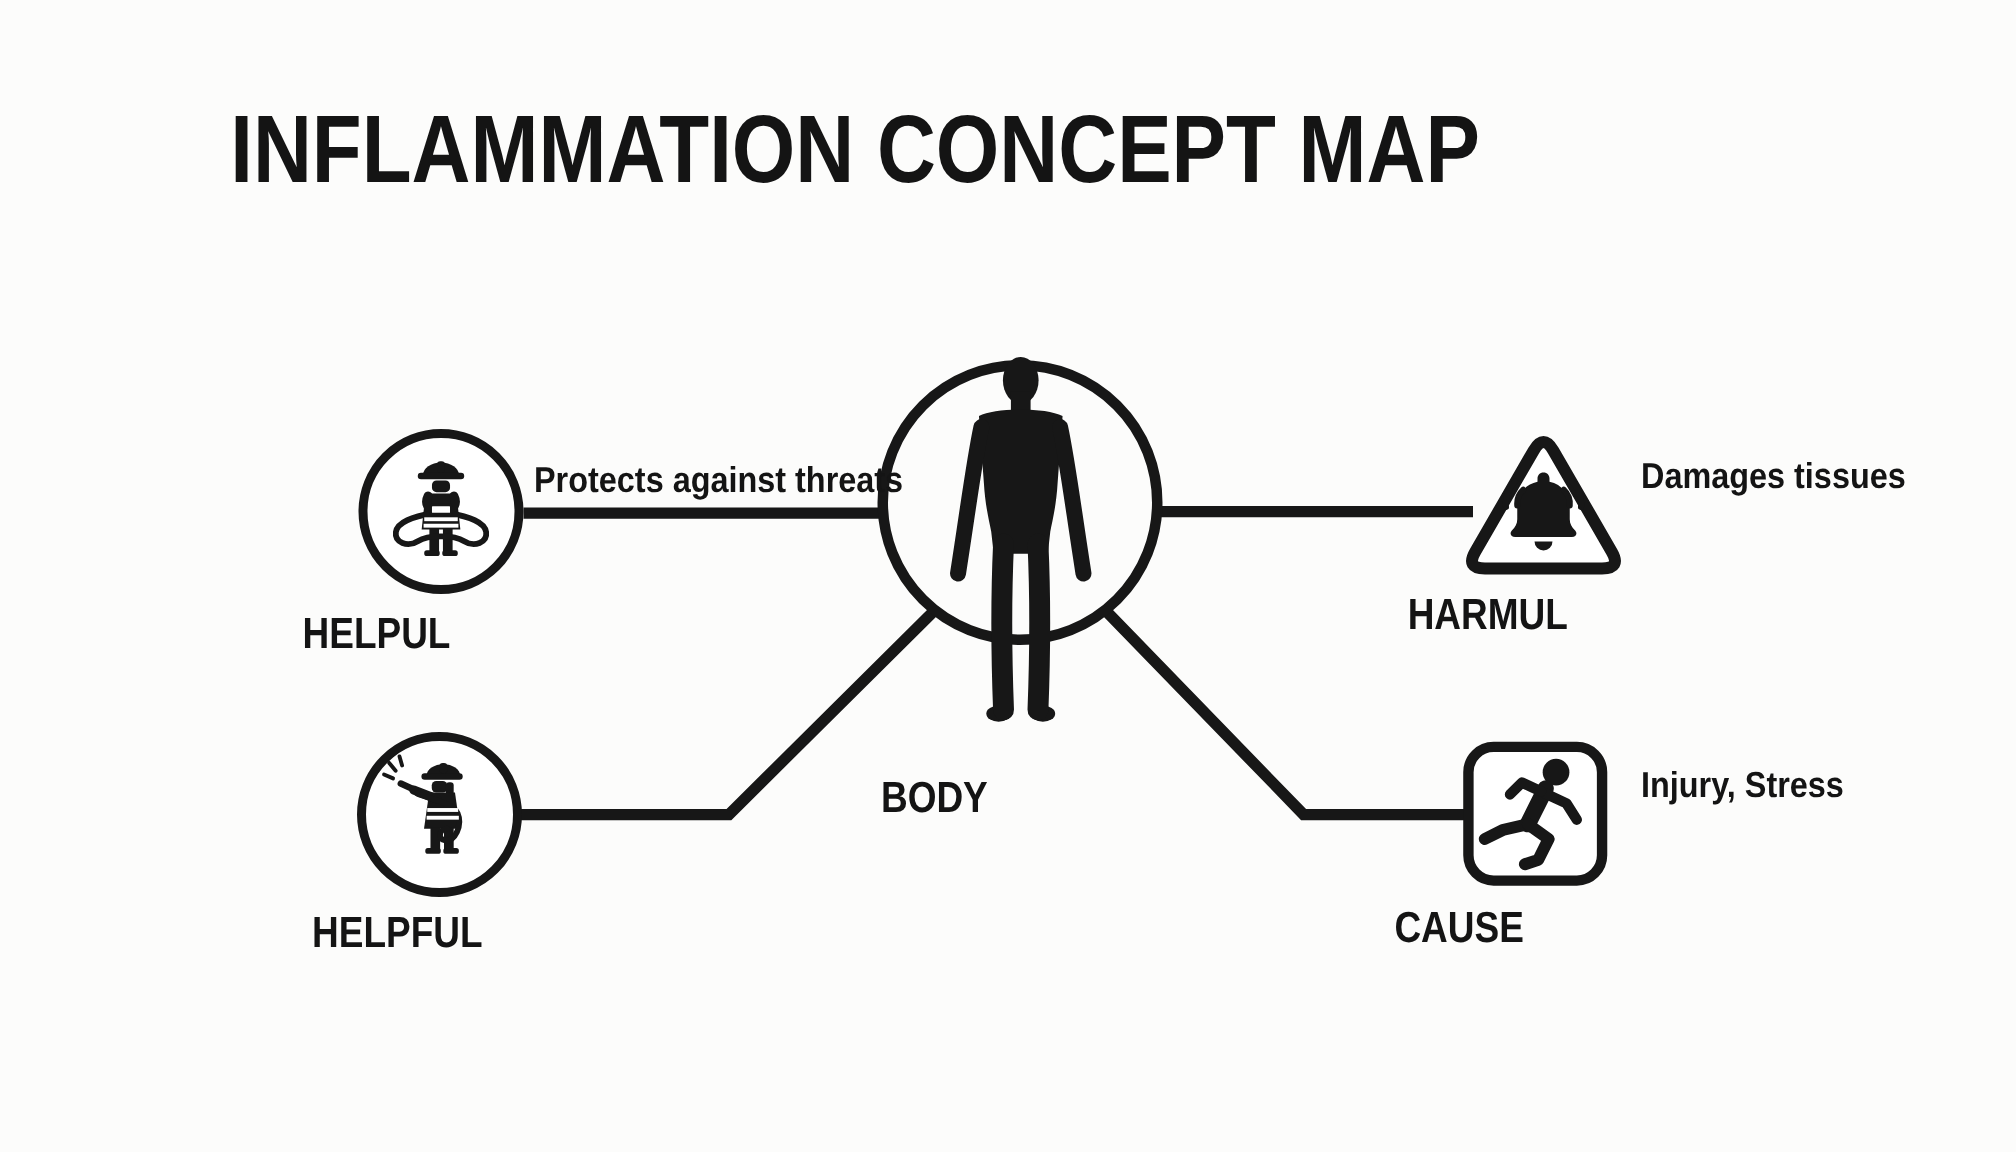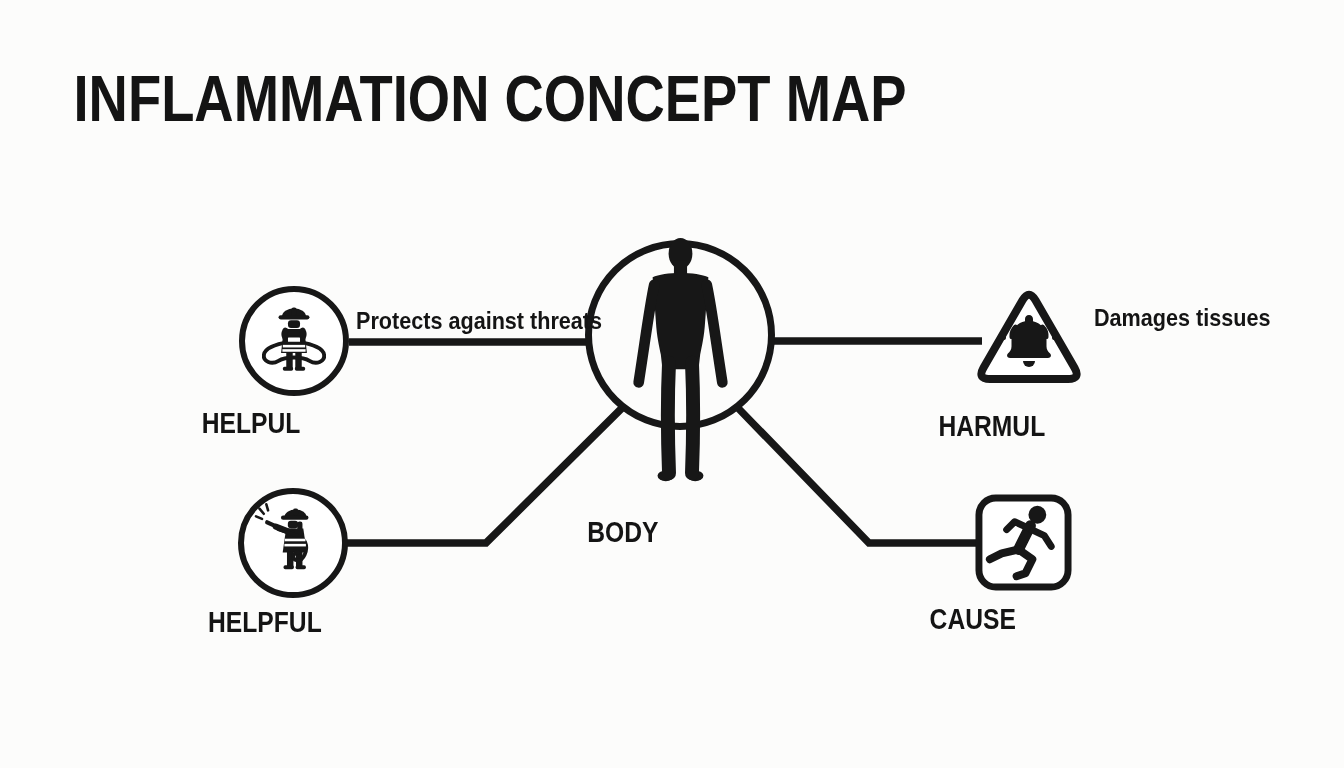--- a/index.html
+++ b/index.html
@@ -6,21 +6,21 @@
   body{
     width:1344px;height:768px;position:relative;overflow:hidden;
     background:#fcfcfb;
     font-family:"Liberation Sans", sans-serif;
     color:#171717;
   }
   .abs{position:absolute;}
   .condensed{display:inline-block;transform:scaleX(.85);transform-origin:center;white-space:nowrap;}
   .condensed-left{display:inline-block;transform:scaleX(.9);transform-origin:left center;white-space:nowrap;}
 
-  #title-wrap{left:0;top:62px;width:1140px;}
+  #title-wrap{left:0;top:62px;width:1140px;text-align:center;}
   #title-wrap .t{font-size:64px;font-weight:800;letter-spacing:0px;color:#141414;}
 
   .node-circle{
     box-sizing:border-box;width:110px;height:110px;border-radius:50%;
     border:6px solid #171717;background:#ffffff;z-index:3;
     display:flex;align-items:center;justify-content:center;
   }
   #body-circle{
     box-sizing:border-box;width:190px;height:190px;border-radius:50%;
     border:7px solid #171717;background:#fcfcfb;z-index:2;
@@ -138,21 +138,21 @@
     <path d="M60,30 c-2.5,0 -4,1.8 -4,4 l0,2.2 c-8.5,1.8 -13.5,8.5 -13.5,17.5 l0,7.5 c0,3.2 -1.3,5.2 -3.6,7.4 c-1.8,1.8 -0.6,4.4 2.2,4.4 l37.8,0 c2.8,0 4,-2.6 2.2,-4.4 c-2.3,-2.2 -3.6,-4.2 -3.6,-7.4 l0,-7.5 c0,-9 -5,-15.7 -13.5,-17.5 l0,-2.2 c0,-2.2 -1.5,-4 -4,-4 z"></path>
     <path d="M54,76 a6,6 0 0 0 12,0 z"></path>
   </g>
   <g fill="none" stroke="#171717" stroke-width="4" stroke-linecap="round">
     <path d="M41,36 a21,21 0 0 0 -6,17"></path>
     <path d="M46.5,41.5 a13,13 0 0 0 -4,10.5"></path>
     <path d="M79,36 a21,21 0 0 1 6,17"></path>
     <path d="M73.5,41.5 a13,13 0 0 1 4,10.5"></path>
   </g>
 </svg>
-<div class="abs node-label" style="left:929px;top:410px;">
+<div class="abs node-label" style="left:929px;top:394px;">
   <span class="t condensed">HARMUL</span>
 </div>
 <div class="abs edge-label" style="left:1094px;top:303px;">
   <span class="t condensed-left">Damages tissues</span>
 </div>
 
 <svg class="abs icon-svg" style="left:974px;top:493px;z-index:3;" width="99" height="99" viewBox="0 0 100 100" aria-label="running-person">
   <rect x="5" y="5" width="90" height="90" rx="17" fill="#ffffff" stroke="#171717" stroke-width="7"></rect>
   <circle cx="64" cy="22" r="9" fill="#171717"></circle>
   <g fill="none" stroke="#171717" stroke-linecap="round" stroke-linejoin="round">
@@ -160,13 +160,14 @@
     <path d="M56,36 L71,43 L78,54" stroke-width="7"></path>
     <path d="M54,35 L41,29 L33,37" stroke-width="7"></path>
     <path d="M45,57 L28,61 L16,67" stroke-width="8"></path>
     <path d="M45,57 L59,67 L52,81 L43,84" stroke-width="8"></path>
   </g>
 </svg>
 <div class="abs node-label" style="left:922px;top:603px;">
   <span class="t condensed">CAUSE</span>
 </div>
 <div class="abs edge-label" style="left:1094px;top:509px;">
+  <div><span class="t condensed-left">Injury, Stress</span></div>
 </div>
 
 </body></html>

